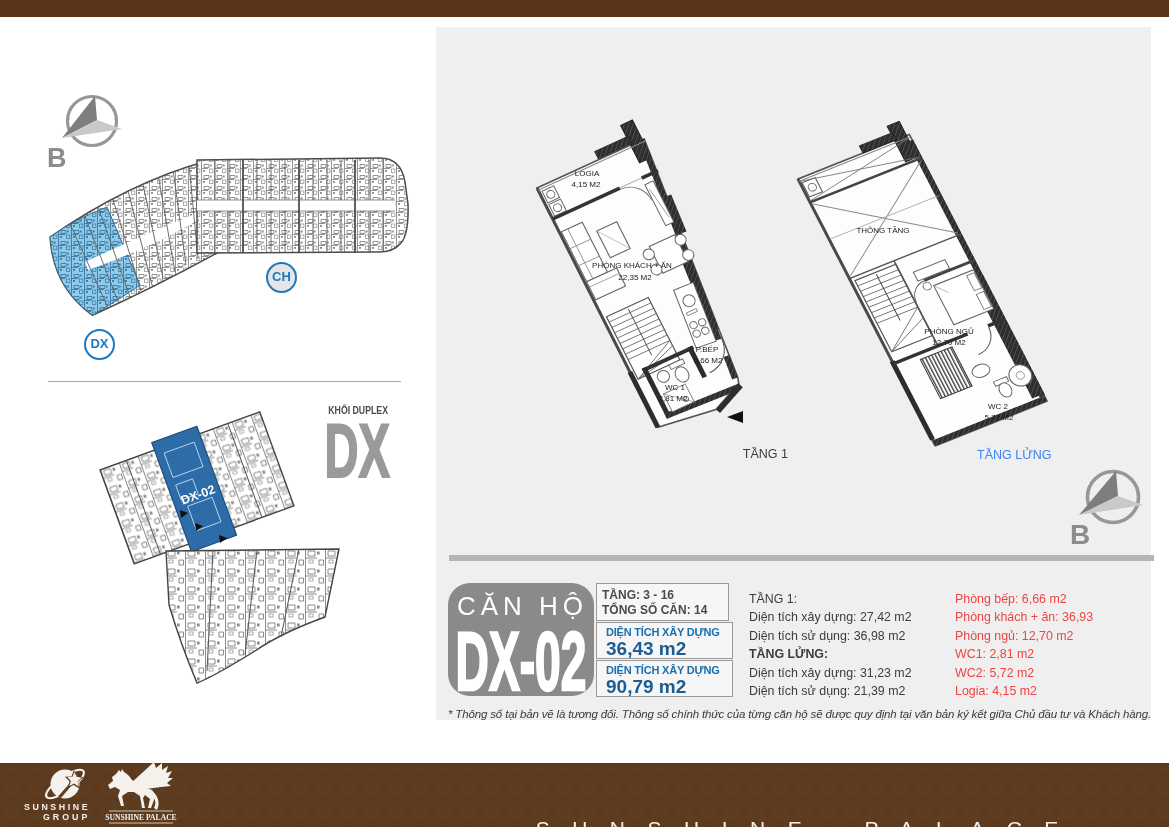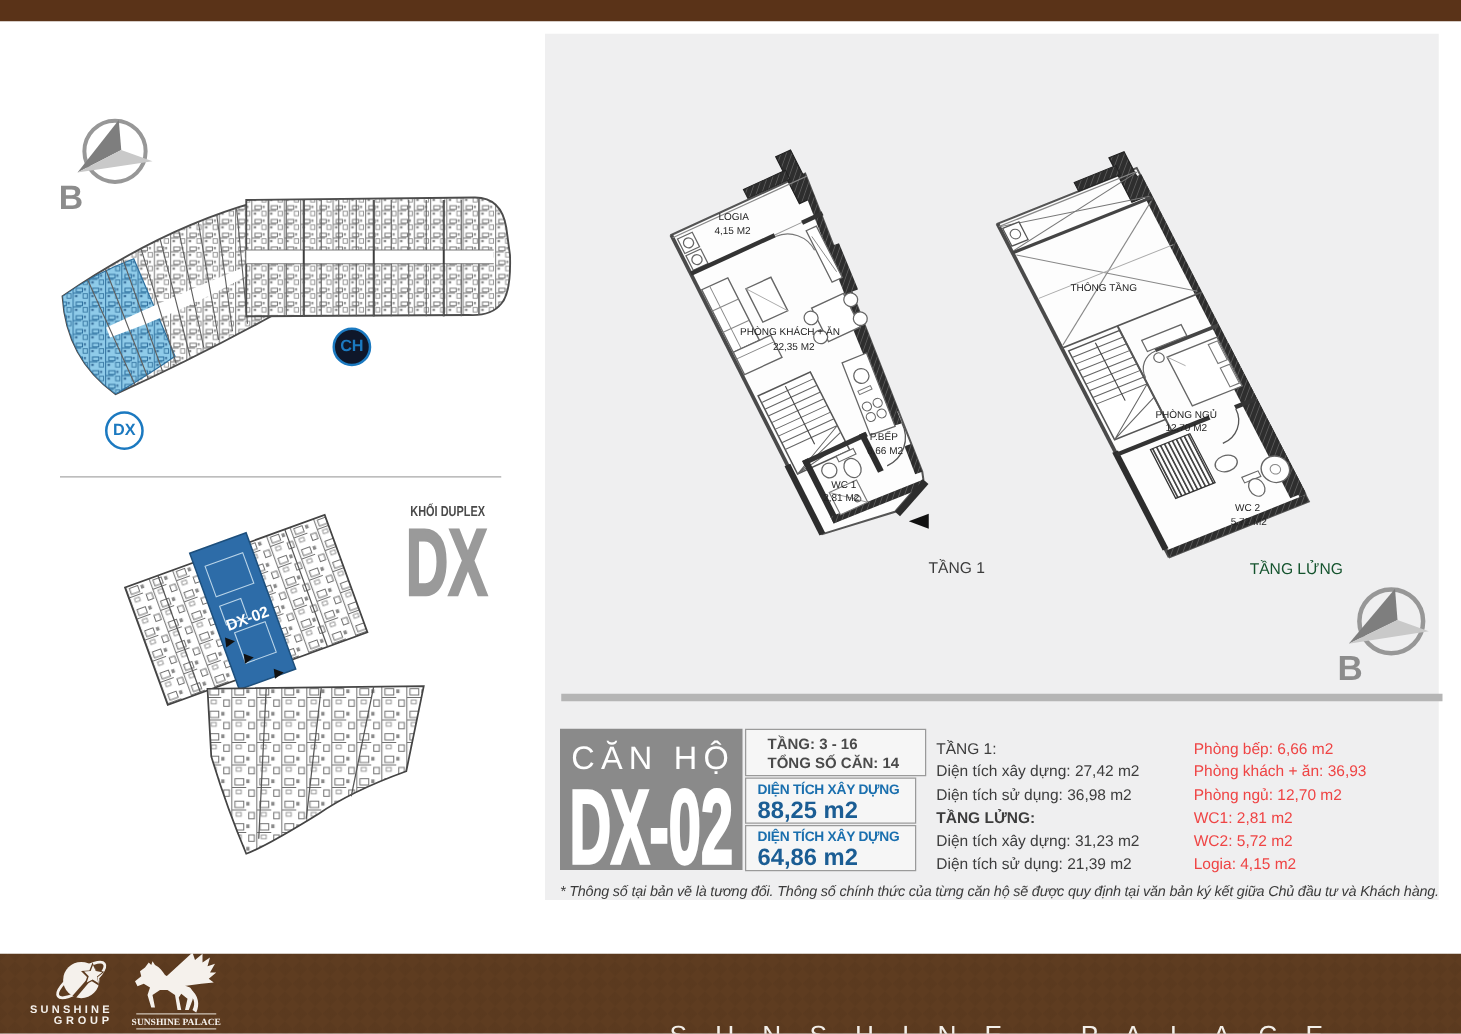--- a/index.html
+++ b/index.html
@@ -63,21 +63,21 @@
   <line x1="152" y1="48" x2="350" y2="48" stroke="#777" stroke-width="0.8"></line>
   <line x1="152" y1="59" x2="350" y2="59" stroke="#777" stroke-width="0.8"></line>
   <path d="M198,8 V101 M254,8 V101 M310,8 V101" stroke="#3d3d3d" stroke-width="1.6" fill="none"></path>
 
   <path d="M170,8 V48 M184,8 V48 M198,8 V48 M212,8 V48 M226,8 V48 M240,8 V48 M254,8 V48 M268,8 V48 M282,8 V48 M296,8 V48 M310,8 V48 M324,8 V48 M338,7 V48
            M170,59 V101 M184,59 V101 M198,59 V101 M212,59 V101 M226,59 V101 M240,59 V101 M254,59 V101 M268,59 V101 M282,59 V101 M296,59 V101 M310,59 V101 M324,59 V101 M338,59 V100" stroke="#5f5f5f" stroke-width="0.9" fill="none"></path>
   </g>
 </svg>
 </div>
 
-<div class="abs" style="left:266px;top:262px;width:27px;height:27px;border:2px solid #1b79c0;border-radius:50%;background:#0f172a;color:#1b79c0;font-weight:bold;font-size:13px;text-align:center;line-height:26px;">CH</div>
+<div class="abs" style="left:266px;top:262px;width:27px;height:27px;border:2px solid #1b79c0;border-radius:50%;background:#e5e5e5;color:#1b79c0;font-weight:bold;font-size:13px;text-align:center;line-height:26px;">CH</div>
 
 <div class="abs" style="left:84px;top:329px;width:27px;height:27px;border:2px solid #1b79c0;border-radius:50%;background:#fff;color:#1b79c0;font-weight:bold;font-size:13px;text-align:center;line-height:26px;">DX</div>
 
 <div class="abs" style="left:48px;top:381px;width:353px;height:1px;background:#a8a8a8;"></div>
 
 <div class="abs" style="left:280px;top:404px;width:108px;text-align:right;color:#4a4a4a;font-size:11.5px;font-weight:bold;transform:scaleX(0.76);transform-origin:100% 0;white-space:nowrap;">KHỐI DUPLEX</div>
 
 <div class="abs" style="left:280px;top:420px;width:110px;text-align:right;color:#9a9a9a;font-size:76px;font-weight:bold;line-height:62px;transform:scaleX(0.62);transform-origin:100% 0;-webkit-text-stroke:2px #9a9a9a;">DX</div>
 
 <div class="abs" style="left:85px;top:405px;width:270px;height:290px;">
@@ -308,52 +308,52 @@
 <text x="113" y="133" font-size="8" fill="#222" text-anchor="middle" font-family="Liberation Sans">THÔNG TẦNG</text>
 
 <text x="179" y="234" font-size="8" fill="#222" text-anchor="middle" font-family="Liberation Sans">PHÒNG NGỦ</text>
 <text x="179" y="245" font-size="8" fill="#222" text-anchor="middle" font-family="Liberation Sans">12,70 M2</text>
 
 <text x="228" y="309" font-size="8" fill="#222" text-anchor="middle" font-family="Liberation Sans">WC 2</text>
 <text x="229" y="320" font-size="8" fill="#222" text-anchor="middle" font-family="Liberation Sans">5,72 M2</text>
 </svg>
 </div>
 
-<div class="abs" style="left:977px;top:448px;width:120px;text-align:center;font-size:12.5px;color:#14532d;">TẦNG LỬNG</div>
+<div class="abs" style="left:977px;top:448px;width:120px;text-align:left;font-size:12.5px;color:#3b82f6;">TẦNG LỬNG</div>
 
 <div class="abs" style="left:1075px;top:462px;width:80px;height:80px;">
 <svg width="80" height="80" viewBox="0 0 80 80">
   <circle cx="38" cy="35" r="25.5" fill="none" stroke="#979797" stroke-width="3.6"></circle>
   <polygon points="41,9 43,34 4,53" fill="#7e7e7e"></polygon>
   <polygon points="43,34 68,43 4,53" fill="#c9c9c9"></polygon>
 </svg>
 </div>
 
 <div class="abs" style="left:1070px;top:519px;font-size:28px;font-weight:bold;color:#8c8c8c;">B</div>
 
 <div class="abs" style="left:449px;top:555px;width:705px;height:6px;background:#b5b5b5;"></div>
 
-<div class="abs" style="left:448px;top:583px;width:146px;height:113px;background:#8a8a8a;color:#fff;text-align:center;">
+<div class="abs" style="left:448px;top:583px;width:146px;height:113px;background:#8a8a8a;color:#fff;text-align:center;border-radius:22px;">
   <div style="margin-top:8px;font-size:26px;letter-spacing:5px;margin-left:3px;">CĂN HỘ</div>
   <div style="position:absolute;left:50%;top:45px;font-size:84px;font-weight:bold;line-height:66px;white-space:nowrap;transform:scaleX(0.55) translateX(-50%);transform-origin:0 0;-webkit-text-stroke:2.6px #fff;">DX-02</div>
 </div>
 
-<div class="abs" style="left:596px;top:583px;width:126px;height:36px;background:#f6f6f6;border:1px solid #9a9a9a;padding-left:17px;color:#4a4a4a;font-size:12px;font-weight:bold;">
+<div class="abs" style="left:596px;top:583px;width:126px;height:36px;background:#f6f6f6;border:1px solid #9a9a9a;padding-left:5px;color:#4a4a4a;font-size:12px;font-weight:bold;">
   <div style="margin-top:4px;">TẦNG: 3 - 16</div>
   <div style="margin-top:1px;">TỔNG SỐ CĂN: 14</div>
 </div>
 
 <div class="abs" style="left:596px;top:622px;width:126px;height:35px;background:#f6f6f6;border:1px solid #9a9a9a;padding-left:9px;">
   <div style="margin-top:3px;font-size:11px;font-weight:bold;color:#1a6fae;white-space:nowrap;letter-spacing:-0.2px;">DIỆN TÍCH XÂY DỰNG</div>
-  <div style="font-size:19px;font-weight:bold;color:#1b5d94;">88,25 m2</div>
+  <div style="font-size:19px;font-weight:bold;color:#1b5d94;">36,43 m2</div>
 </div>
 
 <div class="abs" style="left:596px;top:660px;width:126px;height:35px;background:#f6f6f6;border:1px solid #9a9a9a;padding-left:9px;">
   <div style="margin-top:3px;font-size:11px;font-weight:bold;color:#1a6fae;white-space:nowrap;letter-spacing:-0.2px;">DIỆN TÍCH XÂY DỰNG</div>
-  <div style="font-size:19px;font-weight:bold;color:#1b5d94;">64,86 m2</div>
+  <div style="font-size:19px;font-weight:bold;color:#1b5d94;">90,79 m2</div>
 </div>
 
 <div class="abs" style="left:749px;top:590px;width:166px;font-size:12.4px;color:#3d3d3d;line-height:18.4px;white-space:nowrap;">
   <div style="font-weight:normal;">TẦNG 1:</div>
   <div>Diện tích xây dựng: 27,42 m2</div>
   <div>Diện tích sử dụng: 36,98 m2</div>
   <div style="font-weight:bold;">TẦNG LỬNG:</div>
   <div>Diện tích xây dựng: 31,23 m2</div>
   <div>Diện tích sử dụng: 21,39 m2</div>
 </div>

